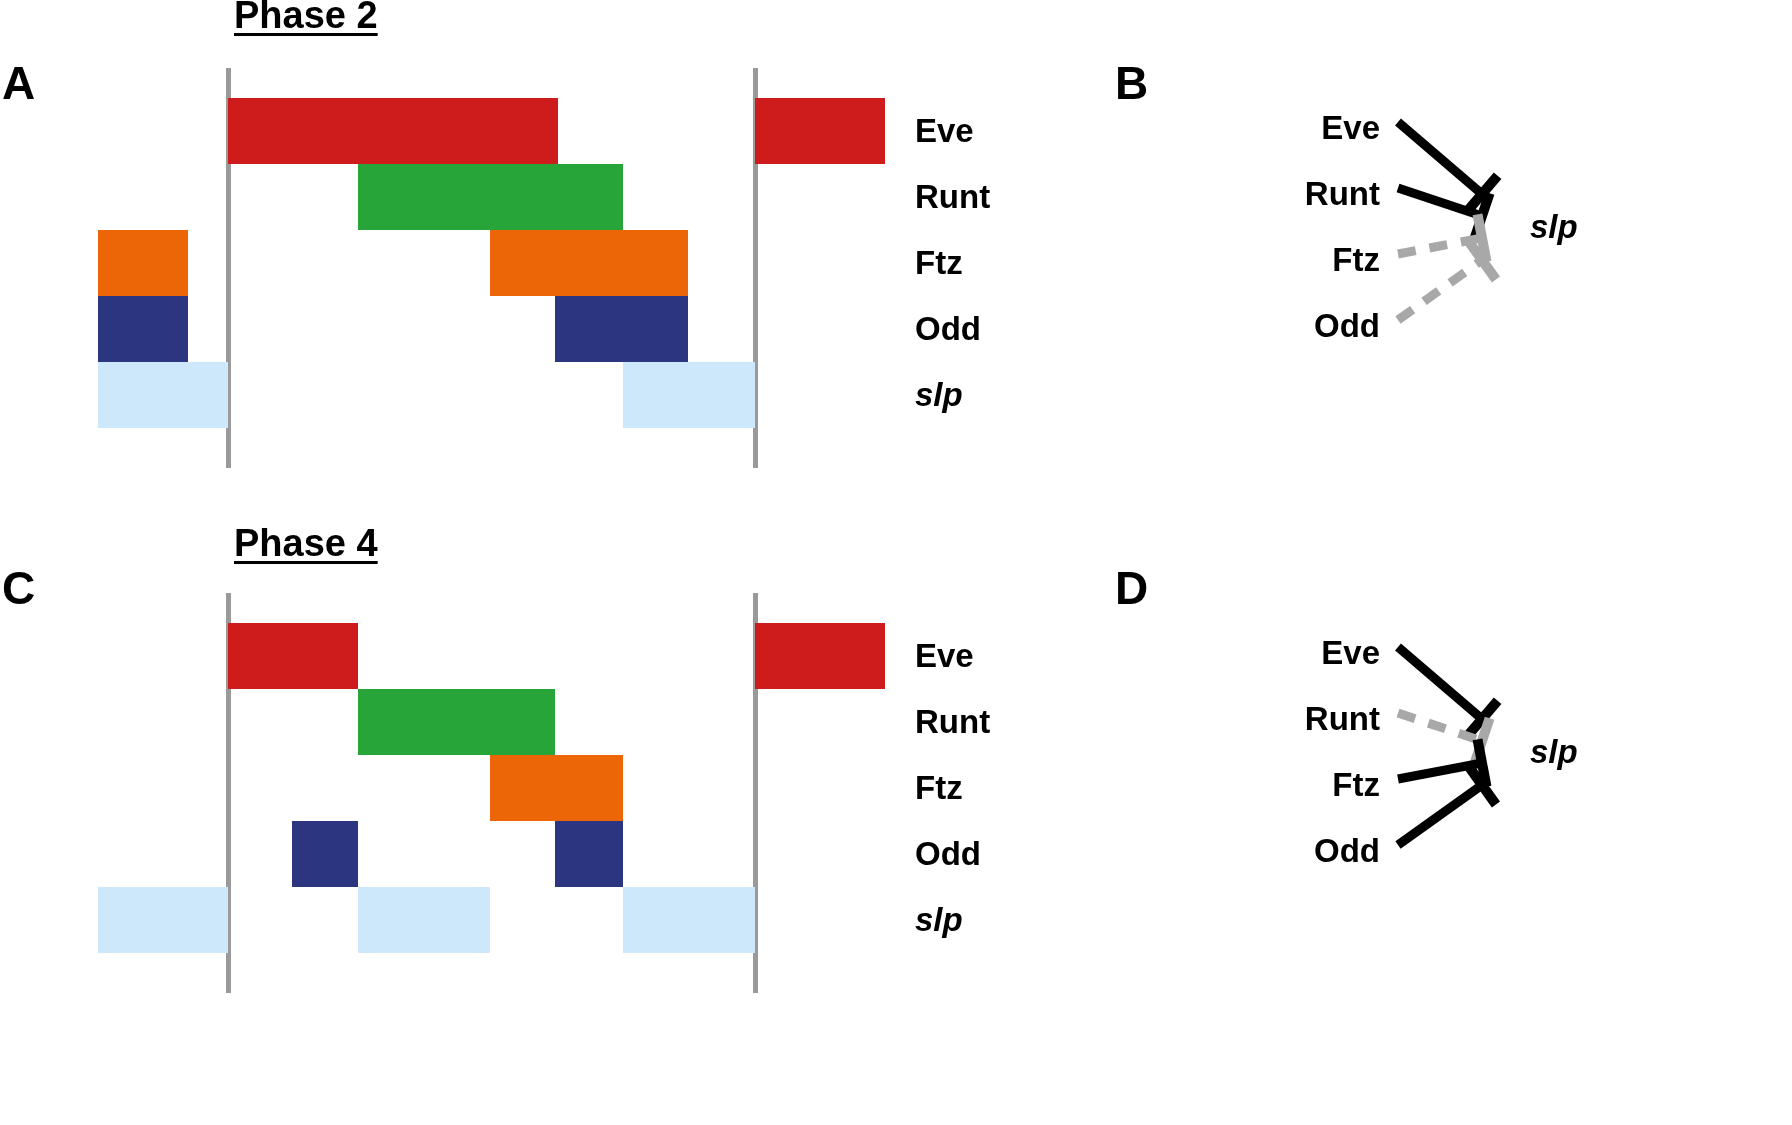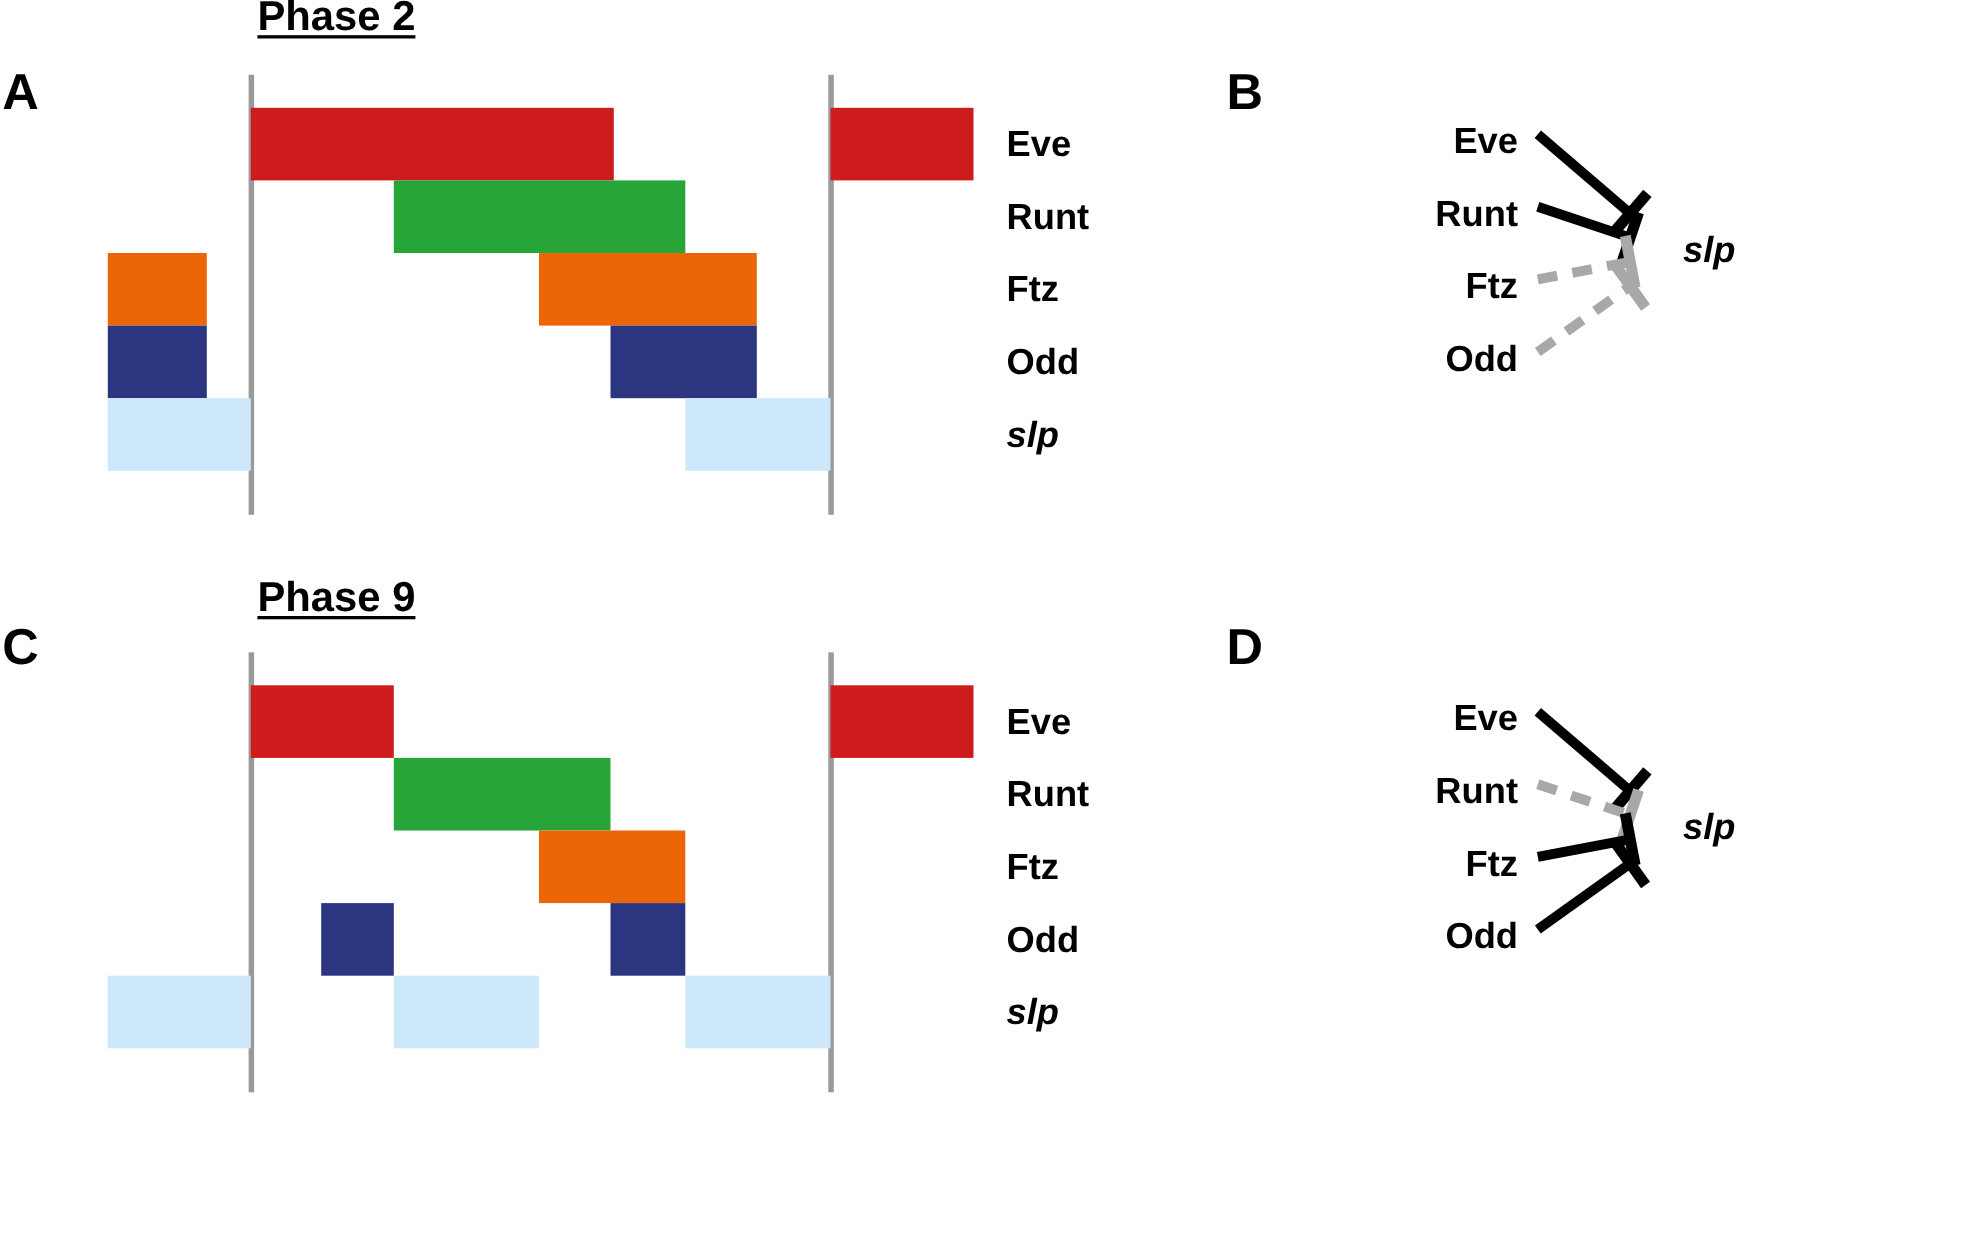--- a/index.html
+++ b/index.html
@@ -87,21 +87,21 @@
   }
   .net-svg{position:absolute;left:0;top:0;}
 </style>
 </head>
 <body>
 
 <div class="fig">
 
   <div class="phase-title" id="phase2-title">Phase 2</div>
 
-  <div class="phase-title" id="phase3-title">Phase 9</div>
+  <div class="phase-title" id="phase3-title">Phase 4</div>
 
   <div class="panel-letter" id="letter-a">A</div>
   <div class="panel-letter" id="letter-b">B</div>
   <div class="panel-letter" id="letter-c">C</div>
   <div class="panel-letter" id="letter-d">D</div>
 
   <div class="plot" id="plot-a">
       <div class="vline" style="left: 226px; top: 8px; height: 400px;"></div>
       <div class="vline" style="left: 753px; top: 8px; height: 400px;"></div>
       <div class="bar" style="left: 228px; top: 38px; width: 330px; height: 66px; background-color: rgb(206, 28, 28);"></div>

